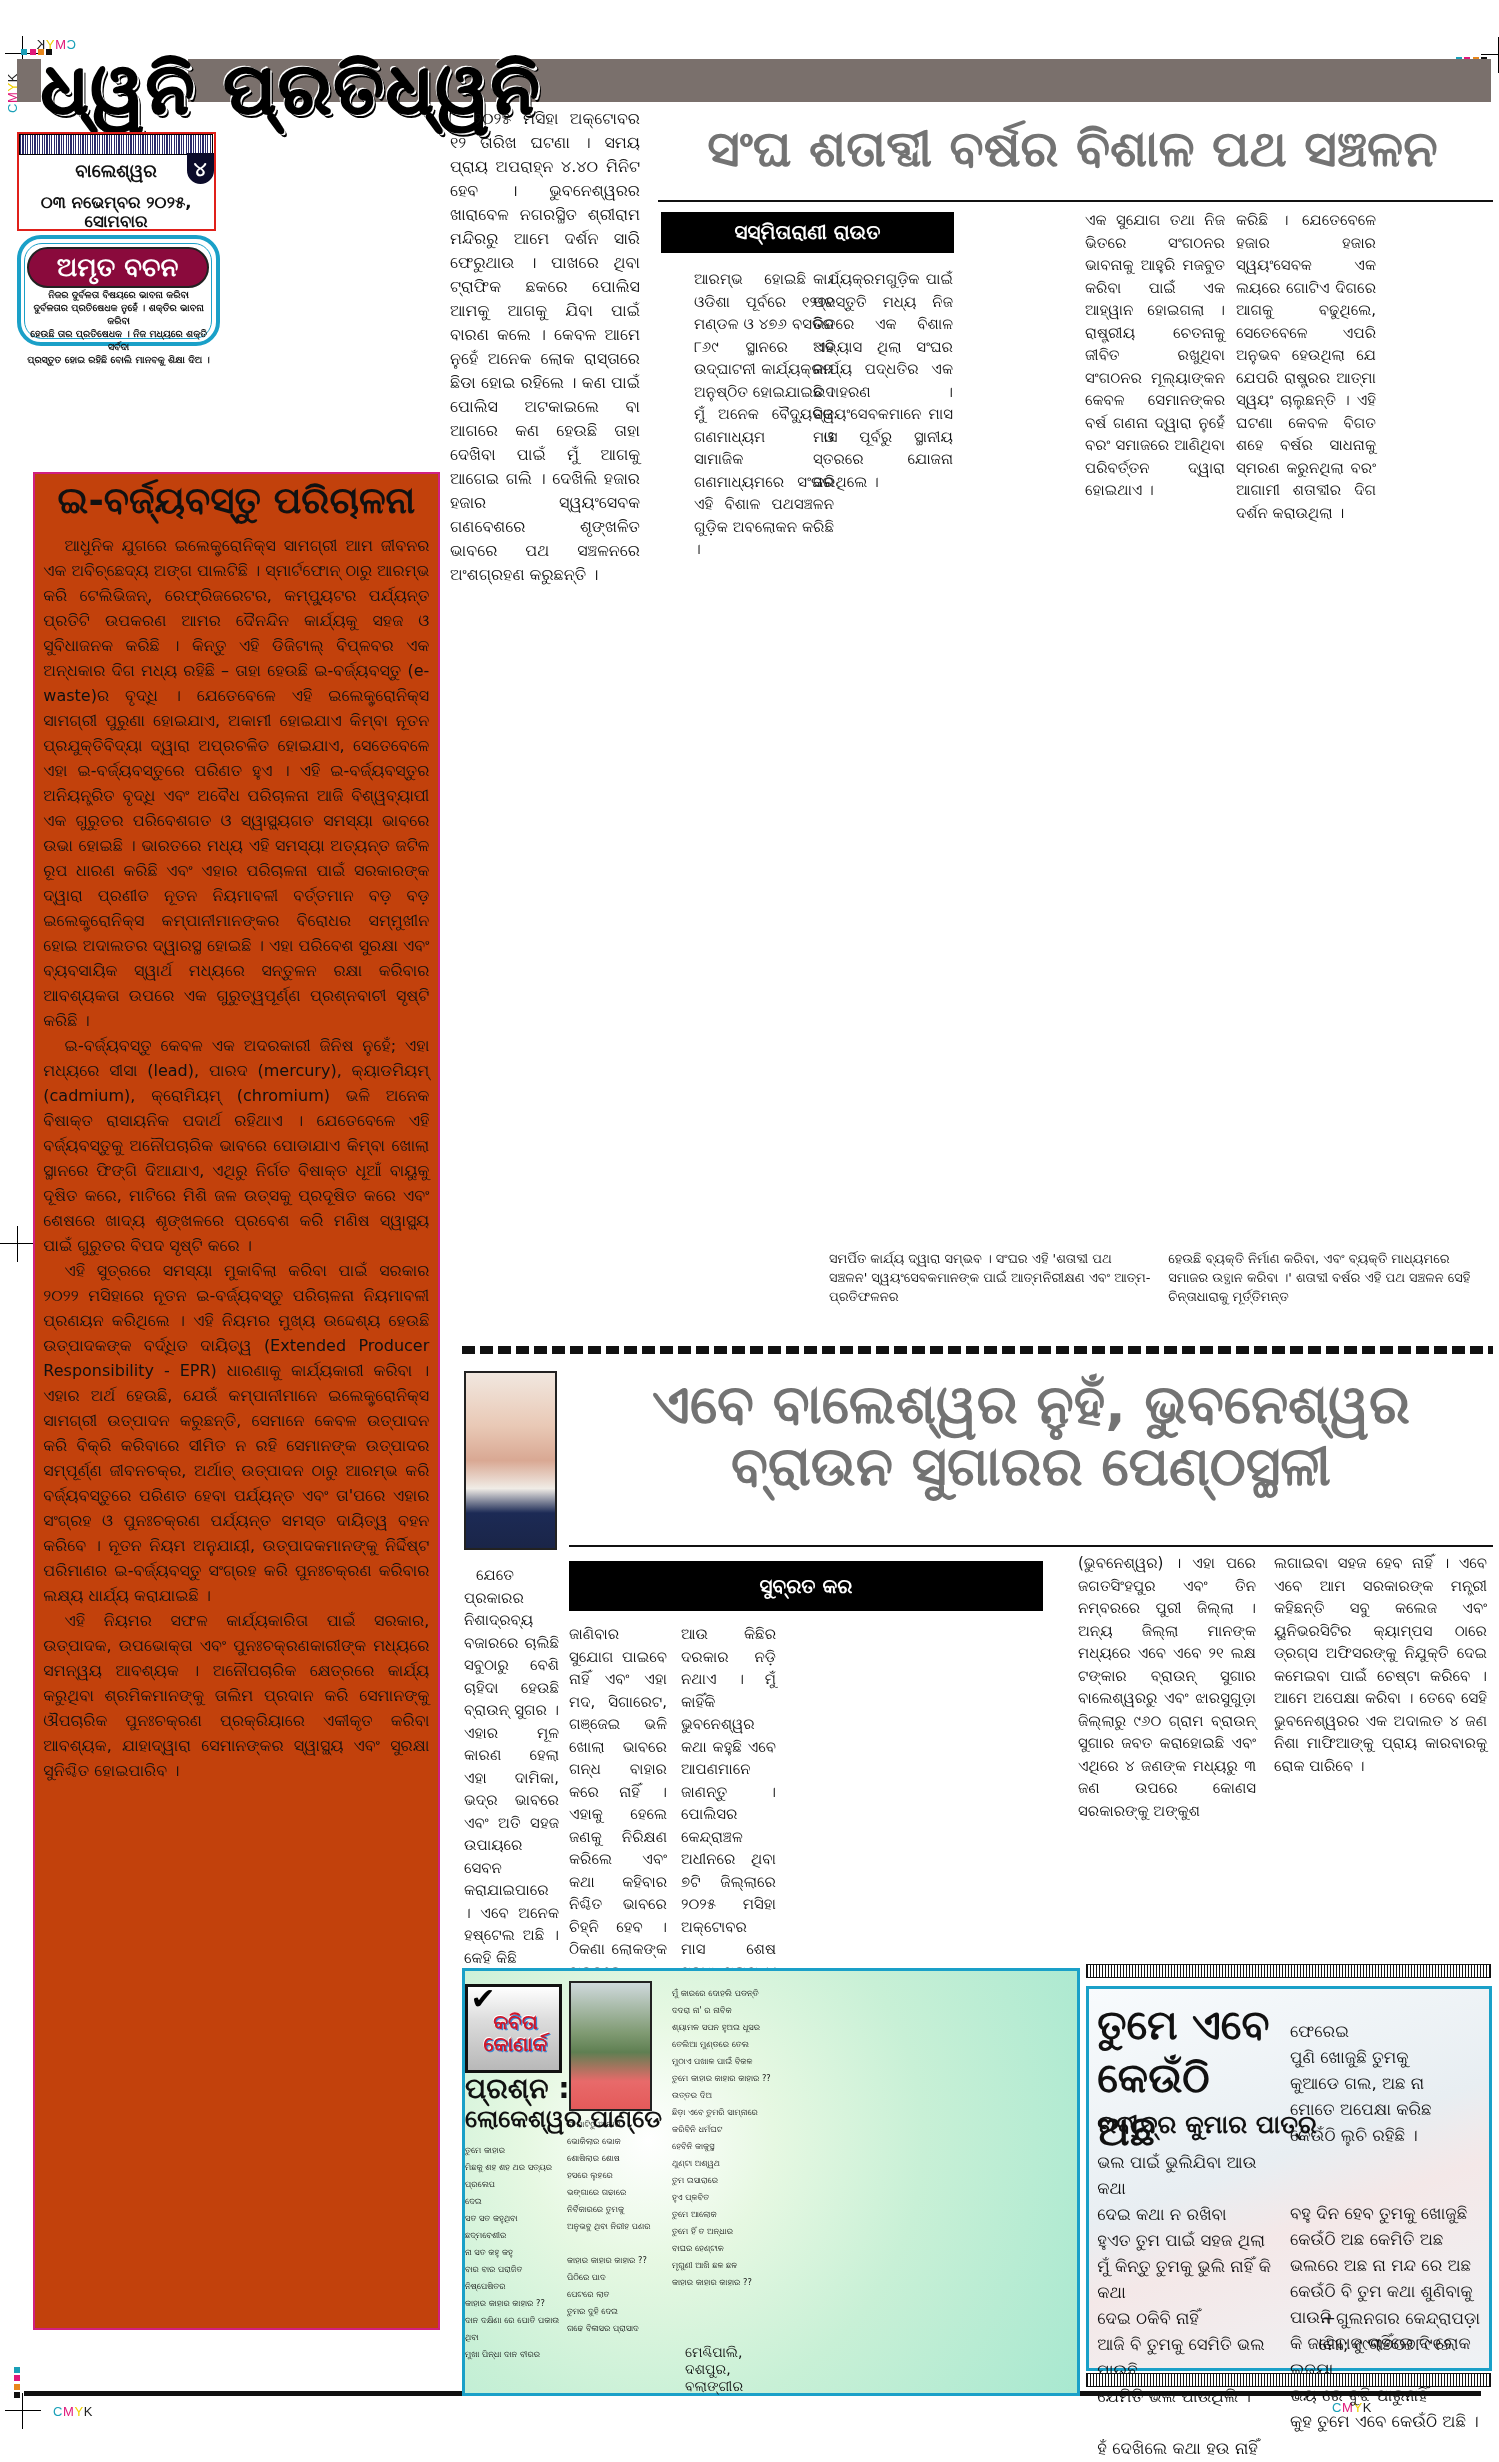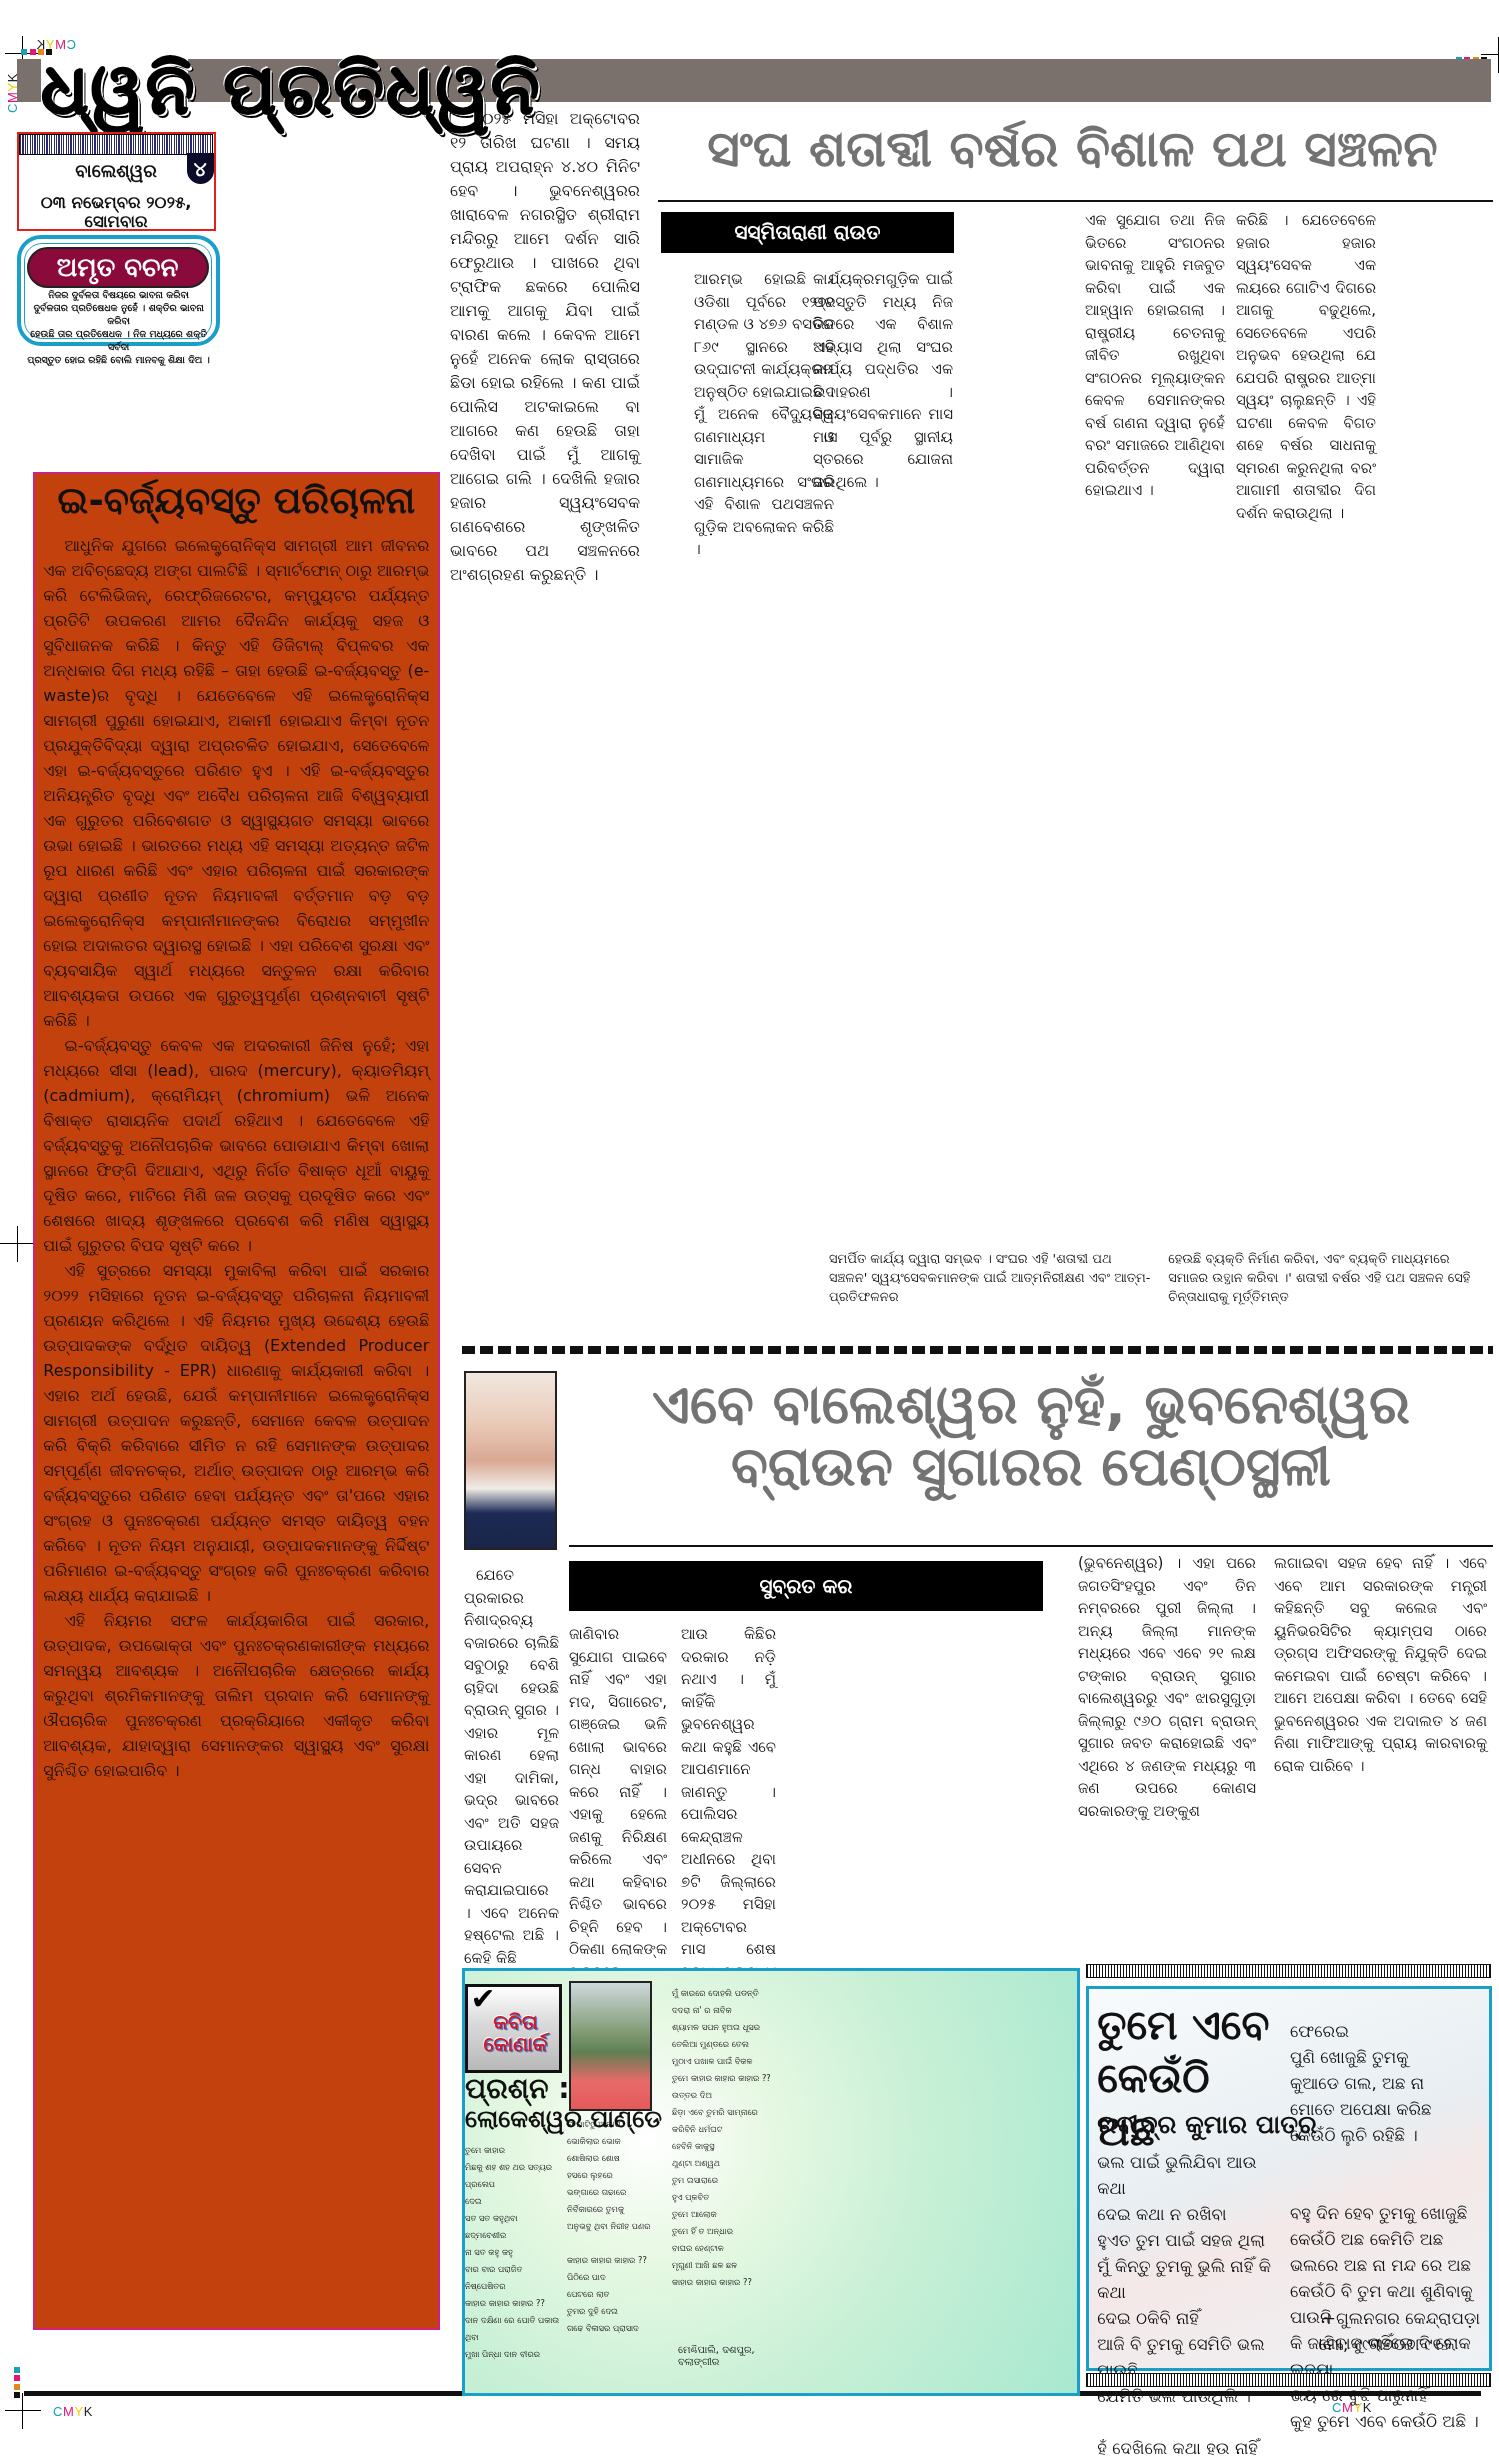--- a/index.html
+++ b/index.html
@@ -180,21 +180,21 @@
       <div>ହେବିନି କାକୁସ୍ଥ</div>
       <div>ଥୁଣ୍ଟା ଅଶ୍ୱଥ</div>
       <div>ତୁମ ଇସାରାରେ</div>
       <div>ହୁଏ ପ୍ଳବିତ</div>
       <div>ତୁମେ ଆଲୋକ</div>
       <div>ତୁମେ ହିଁ ତ ଅନ୍ଧାର</div>
       <div>ବାଘର ହେଣ୍ଟାଳ</div>
       <div>ମୃଗୁଣୀ ଆଖି ଛଳ ଛଳ</div>
       <div>କାହାର କାହାର କାହାର ??</div>
   </div>
-  <div class="abs" style="left:213px;top:373px;width:95px;font-size:10px;">ମେଣ୍ଢିପାଲି, ଦଶପୁର, ବଲାଙ୍ଗୀର</div>
+  <div class="abs" style="left:220px;top:373px;width:95px;font-size:14px;">ମେଣ୍ଢିପାଲି, ଦଶପୁର, ବଲାଙ୍ଗୀର</div>
 </div>
 
 <div class="abs stripe-rule" style="left:1086px;top:1964px;width:403px;height:12px;"></div>
 <div class="abs poem-box2" style="left:1086px;top:1986px;width:400px;height:379px;">
   <div class="abs" style="left:8.3px;top:9.5px;width:178px;font-size:41px;font-weight:bold;line-height:53px;">
     <div>ତୁମେ ଏବେ</div>
     <div>କେଉଁଠି ଅଛ</div>
   </div>
   <div class="abs" style="left:8.3px;top:121px;width:178px;font-size:25px;font-weight:bold;white-space:nowrap;">ରବୀନ୍ଦ୍ର କୁମାର ପାତ୍ର</div>
   <div class="abs" style="left:8.3px;top:161px;width:178px;font-size:16.6px;line-height:26px;">

